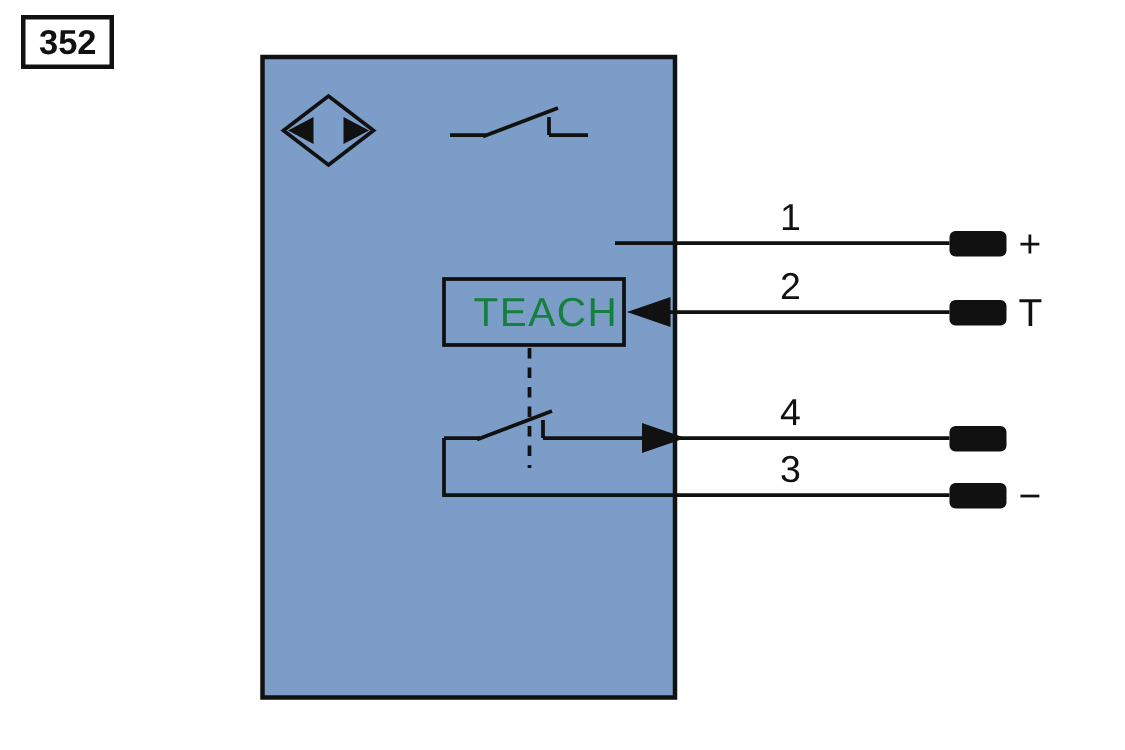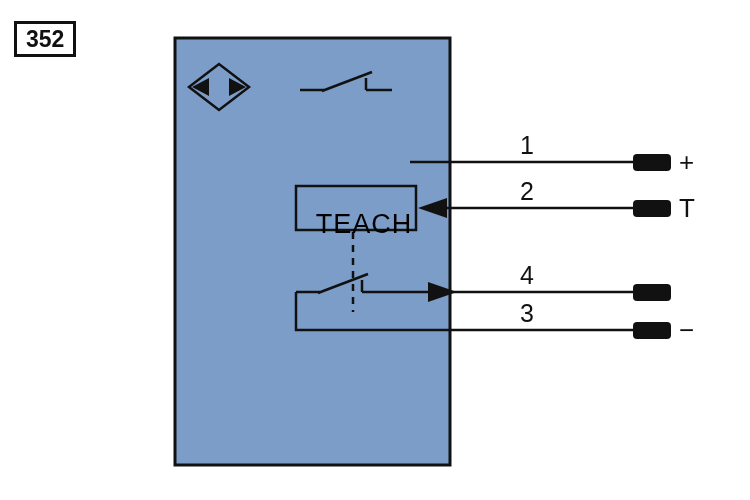--- a/index.html
+++ b/index.html
@@ -3,27 +3,27 @@
 <meta charset="utf-8">
 <style>
   html,body{margin:0;padding:0;background:#ffffff;}
   .canvas{
     position:relative;width:750px;height:500px;background:#ffffff;overflow:hidden;
     font-family:"Liberation Sans", sans-serif;color:#111;
   }
   .fig-badge{
     position:absolute;left:14px;top:10px;
     border:3px solid #111;background:#fff;
-    padding:1px 9px;font-size:23px;font-weight:bold;line-height:28px;margin-top:11px;
+    padding:1px 9px;font-size:23px;font-weight:bold;line-height:28px;
   }
   svg{position:absolute;left:0;top:0;}
   .teach-text{
     position:absolute;left:296px;top:186px;width:136px;height:44px;
     display:flex;align-items:center;justify-content:center;
-    font-size:27px;letter-spacing:1px;color:#000000;margin-top:16px;
+    font-size:27px;letter-spacing:1px;color:#15803d;
   }
   .wire-num{
     position:absolute;left:510px;width:34px;text-align:center;
     font-size:25px;color:#111;
   }
   .wire-num.n1{top:131px;}
   .wire-num.n2{top:177px;}
   .wire-num.n4{top:261px;}
   .wire-num.n3{top:299px;}
   .term-label{

